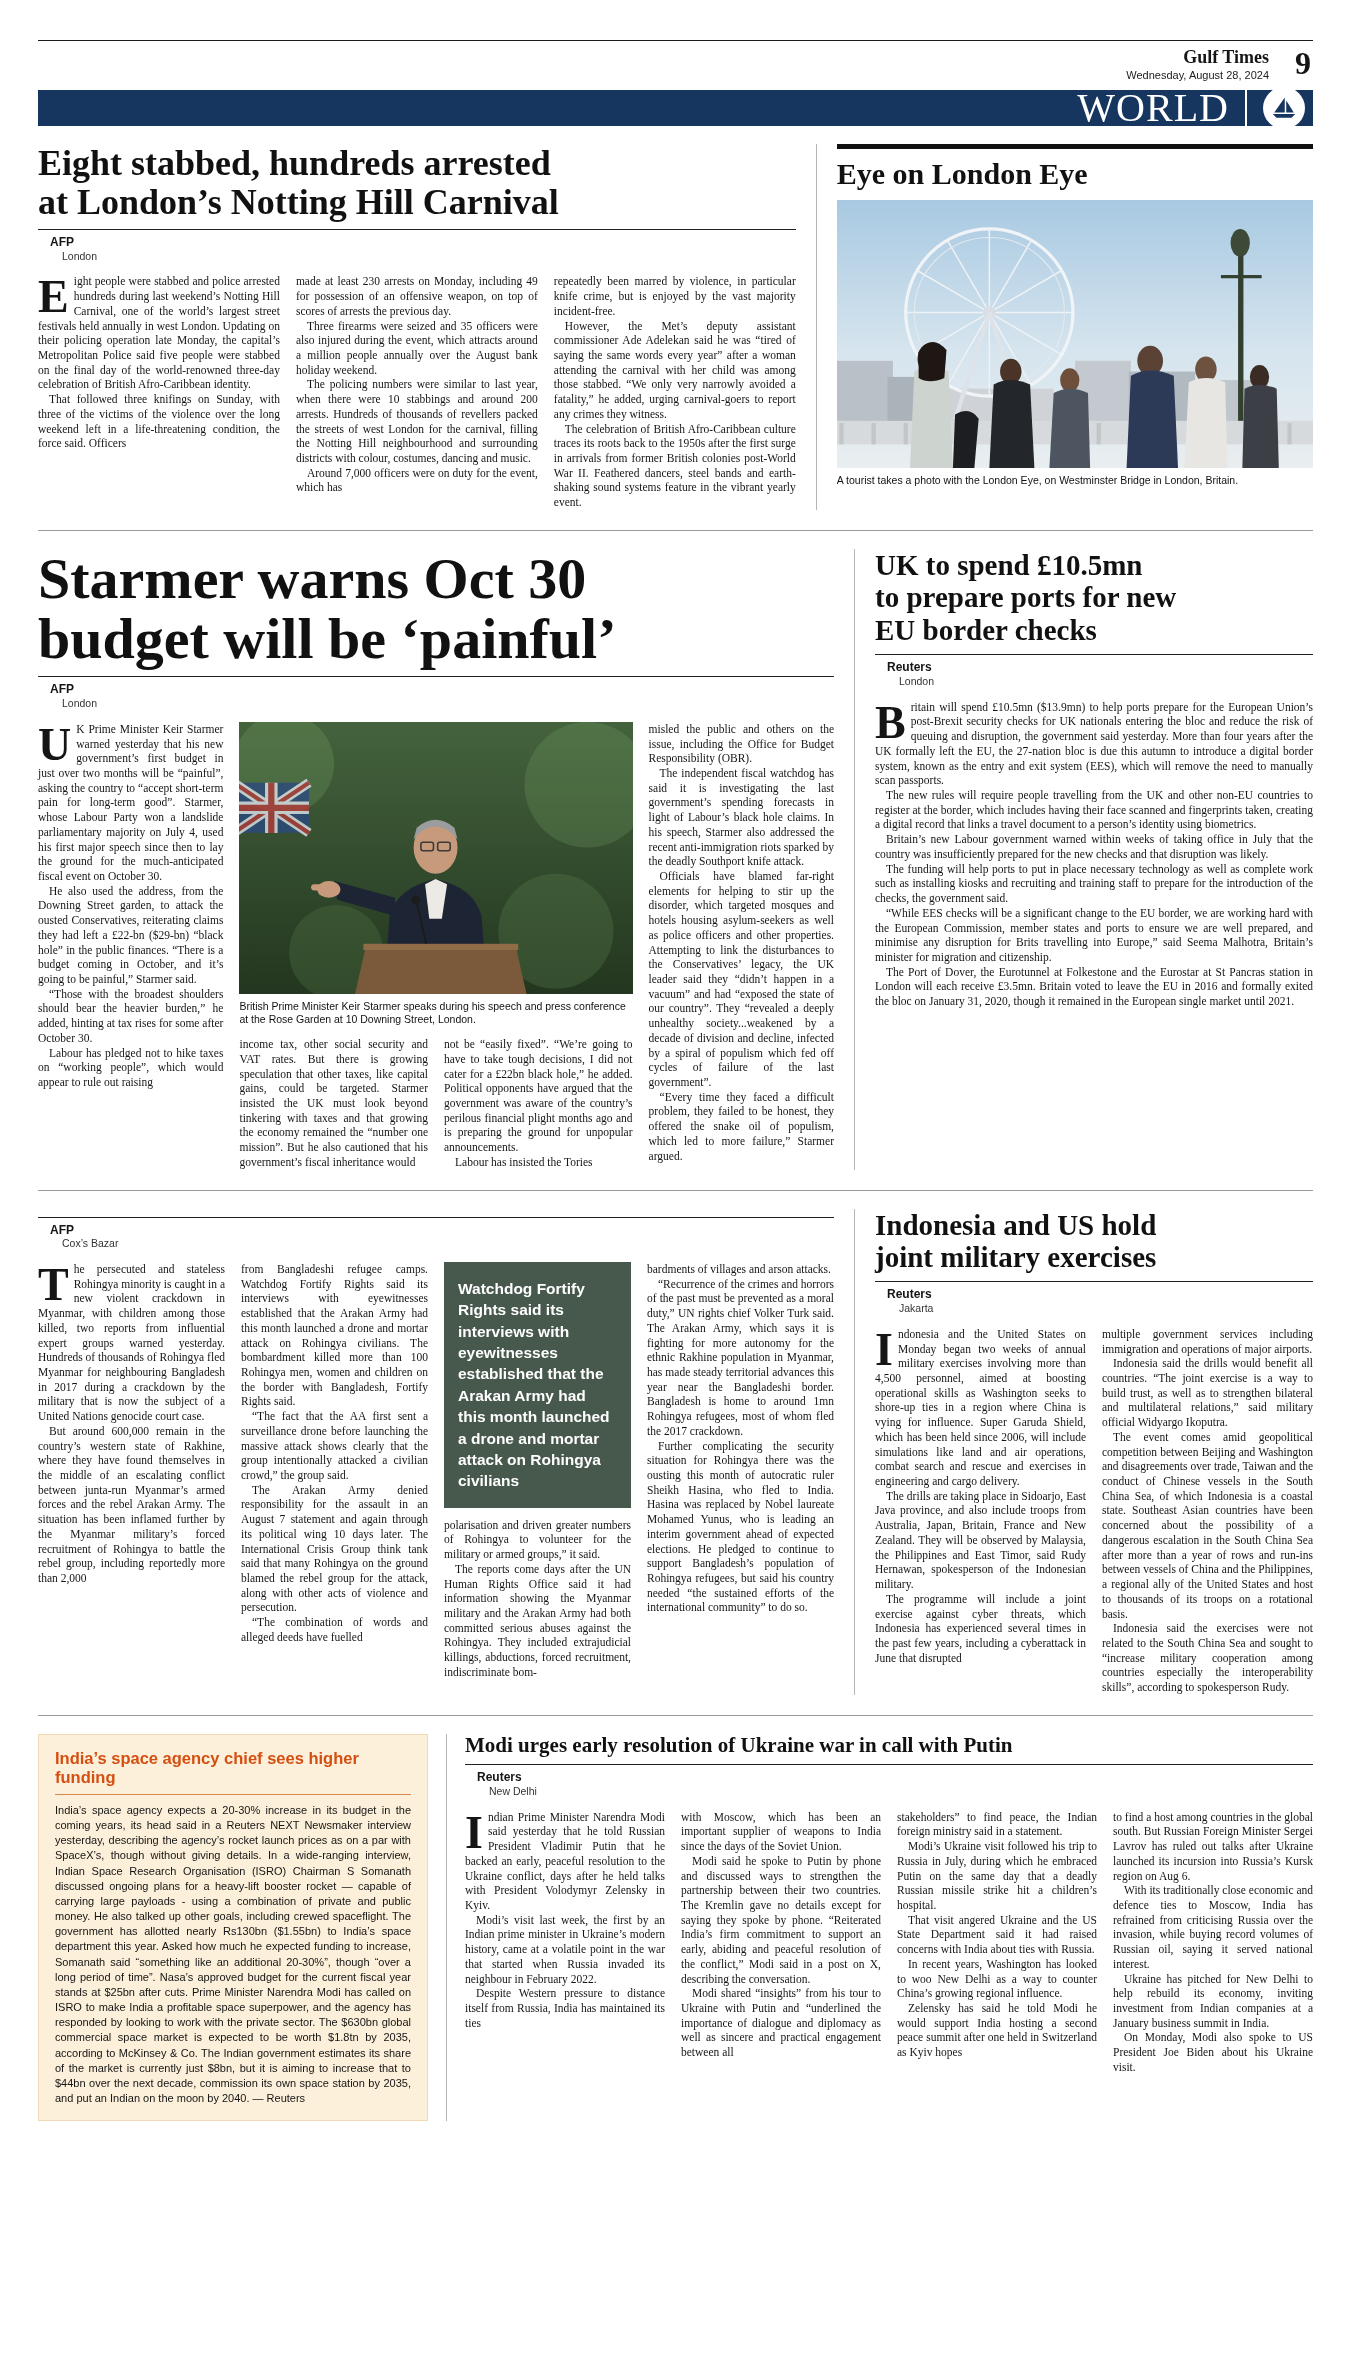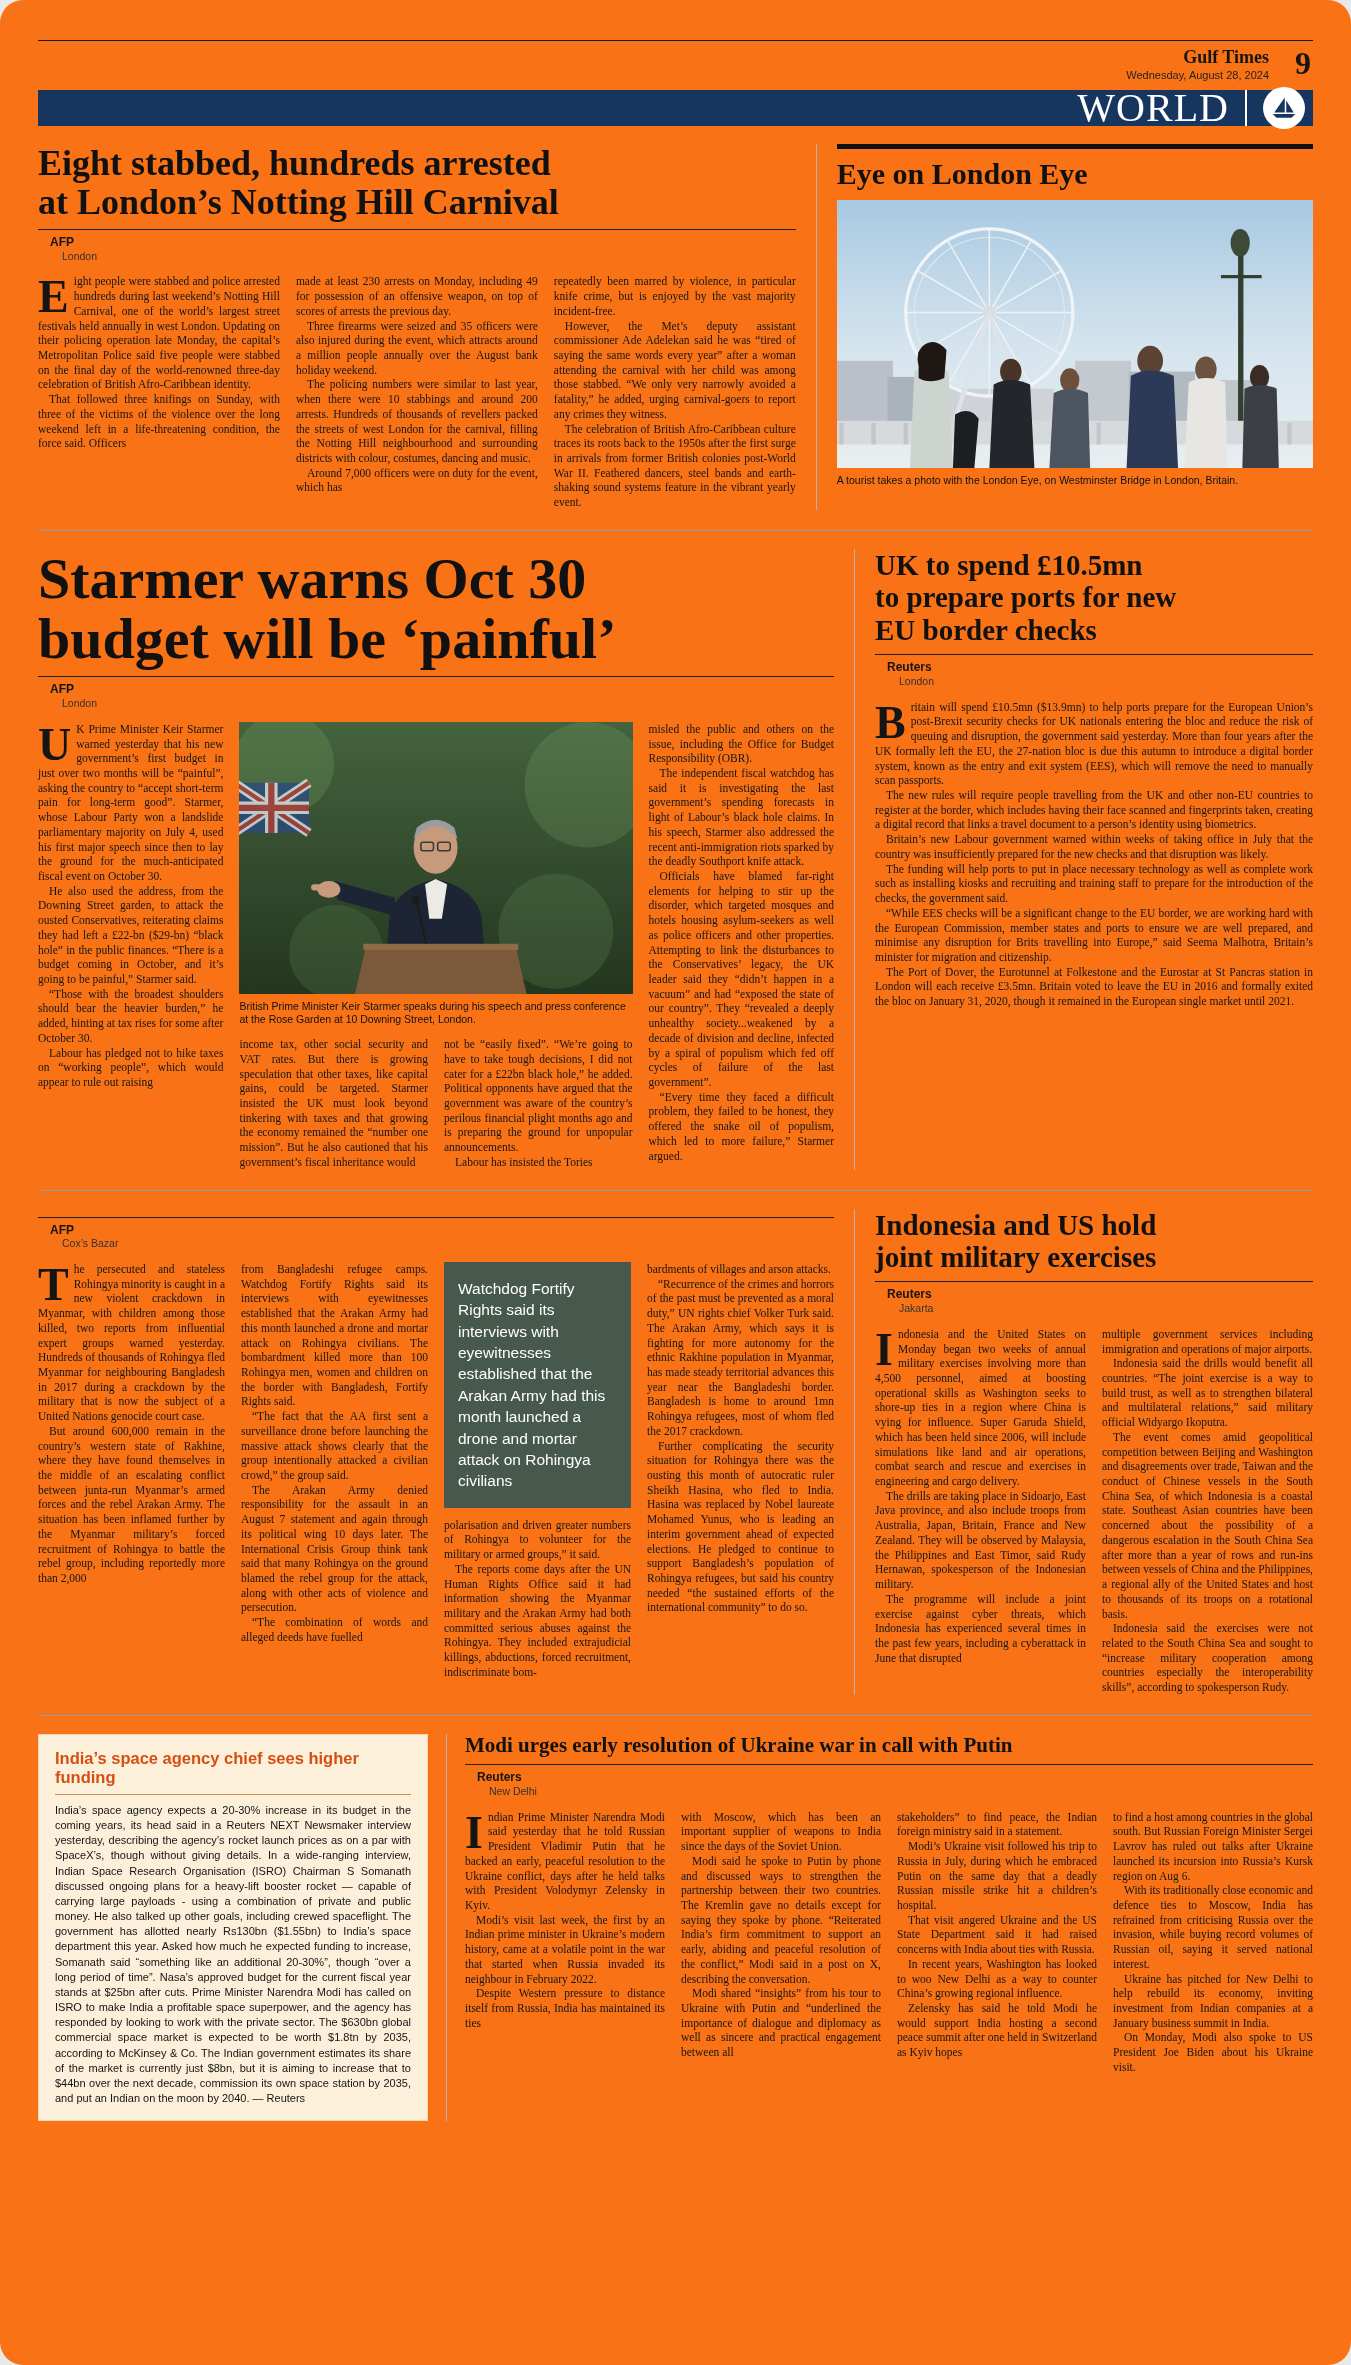--- a/index.html
+++ b/index.html
@@ -1,19 +1,19 @@
 <!DOCTYPE html>
 <html><head>
 <meta charset="utf-8">
 <style>
   * { box-sizing: border-box; }
   html,body { margin:0; padding:0; background:#e9e9e7; }
   .page {
-    width:1351px; min-height:2365px; margin:0 auto; background:#f97316;
-    padding:40px 38px 36px; font-family:"Liberation Serif", serif; color:#151515;border-radius:23px;
+    width:1351px; min-height:2365px; margin:0 auto; background:#ffffff;
+    padding:40px 38px 36px; font-family:"Liberation Serif", serif; color:#151515;
   }
 
   
   .mast-row { display:flex; justify-content:flex-end; align-items:flex-start; gap:26px;
               border-top:1.5px solid #1a1a1a; padding:7px 2px 9px; }
   .paper-name { font-weight:bold; font-size:18px; line-height:1; text-align:right; }
   .paper-date { font-family:"Liberation Sans",sans-serif; font-size:11px; color:#222; text-align:right; margin-top:3px; }
   .page-num { font-size:32px; font-weight:bold; line-height:0.95; }
   .section-banner { background:#16365f; height:36px; display:flex; align-items:center;
                     justify-content:flex-end; gap:16px; padding:0 8px 0 16px; }
@@ -52,21 +52,21 @@
   }
   .span2 { flex:2.12; }
   .caption { font-family:"Liberation Sans",sans-serif; font-size:10.5px; line-height:1.3;
              margin:6px 0 10px; text-align:left; color:#111; }
   .photo { width:100%; overflow:hidden; background:#c9ccd0; }
   .photo svg { display:block; width:100%; height:100%; }
   .eye-photo { height:268px; }
   .starmer-photo { height:272px; }
 
   .pullquote { background:#47584d; color:#fff; font-family:"Liberation Sans",sans-serif;
-               font-weight:normal; font-size:15.5px; line-height:1.38; padding:16px 14px;
+               font-weight:bold; font-size:15.5px; line-height:1.38; padding:16px 14px;
                margin-bottom:10px; text-align:left; }
 
   .india-box { background:#fdf0da; border:1px solid #f0d9b4; padding:14px 16px;
                font-family:"Liberation Sans",sans-serif; }
   .india-title { color:#d44f12; font-size:16.5px; font-weight:bold; margin:0 0 8px;
                  border-bottom:1px solid #d98b4e; padding-bottom:7px; font-family:"Liberation Sans",sans-serif; }
   .india-body { font-size:11px; line-height:1.38; text-align:justify; color:#141414; }
 
   .sec4 { display:flex; padding:18px 0 8px; }
   .sec4-left { flex:0 0 32%; padding-right:18px; }

